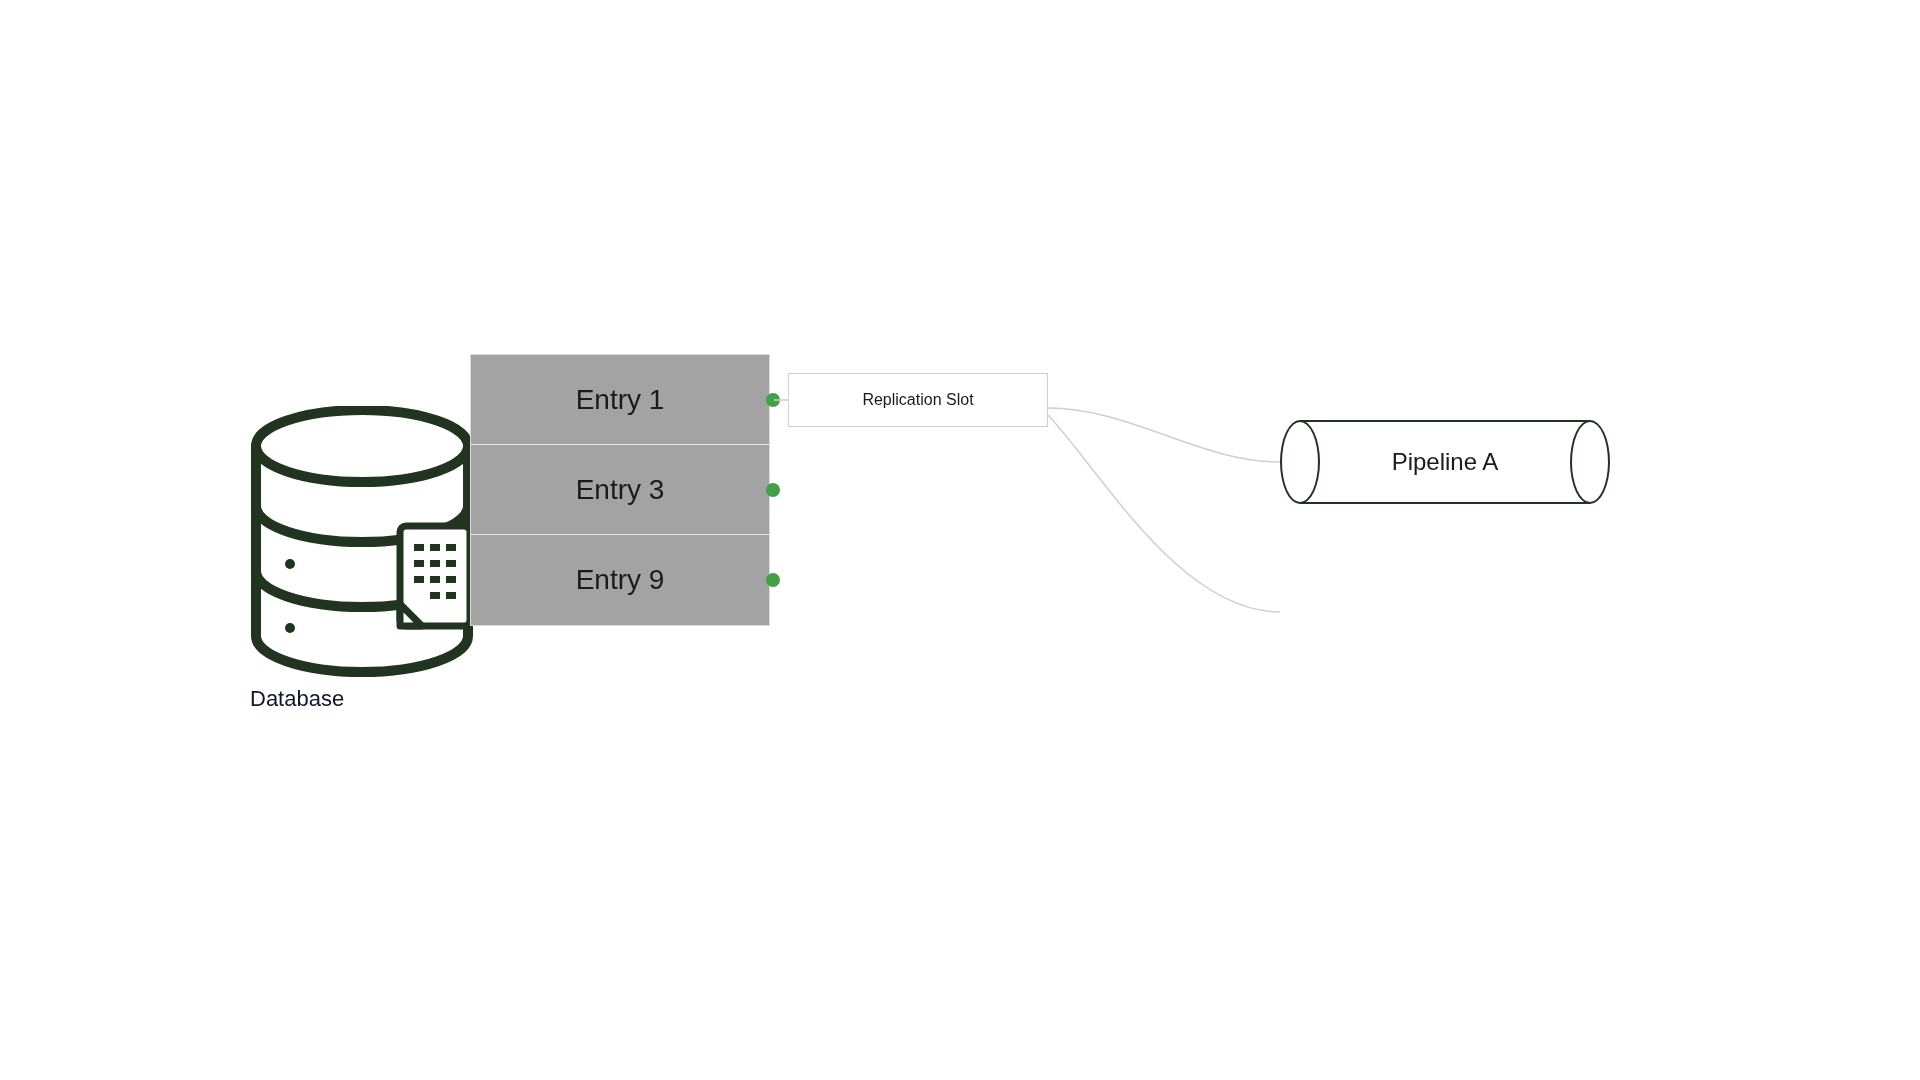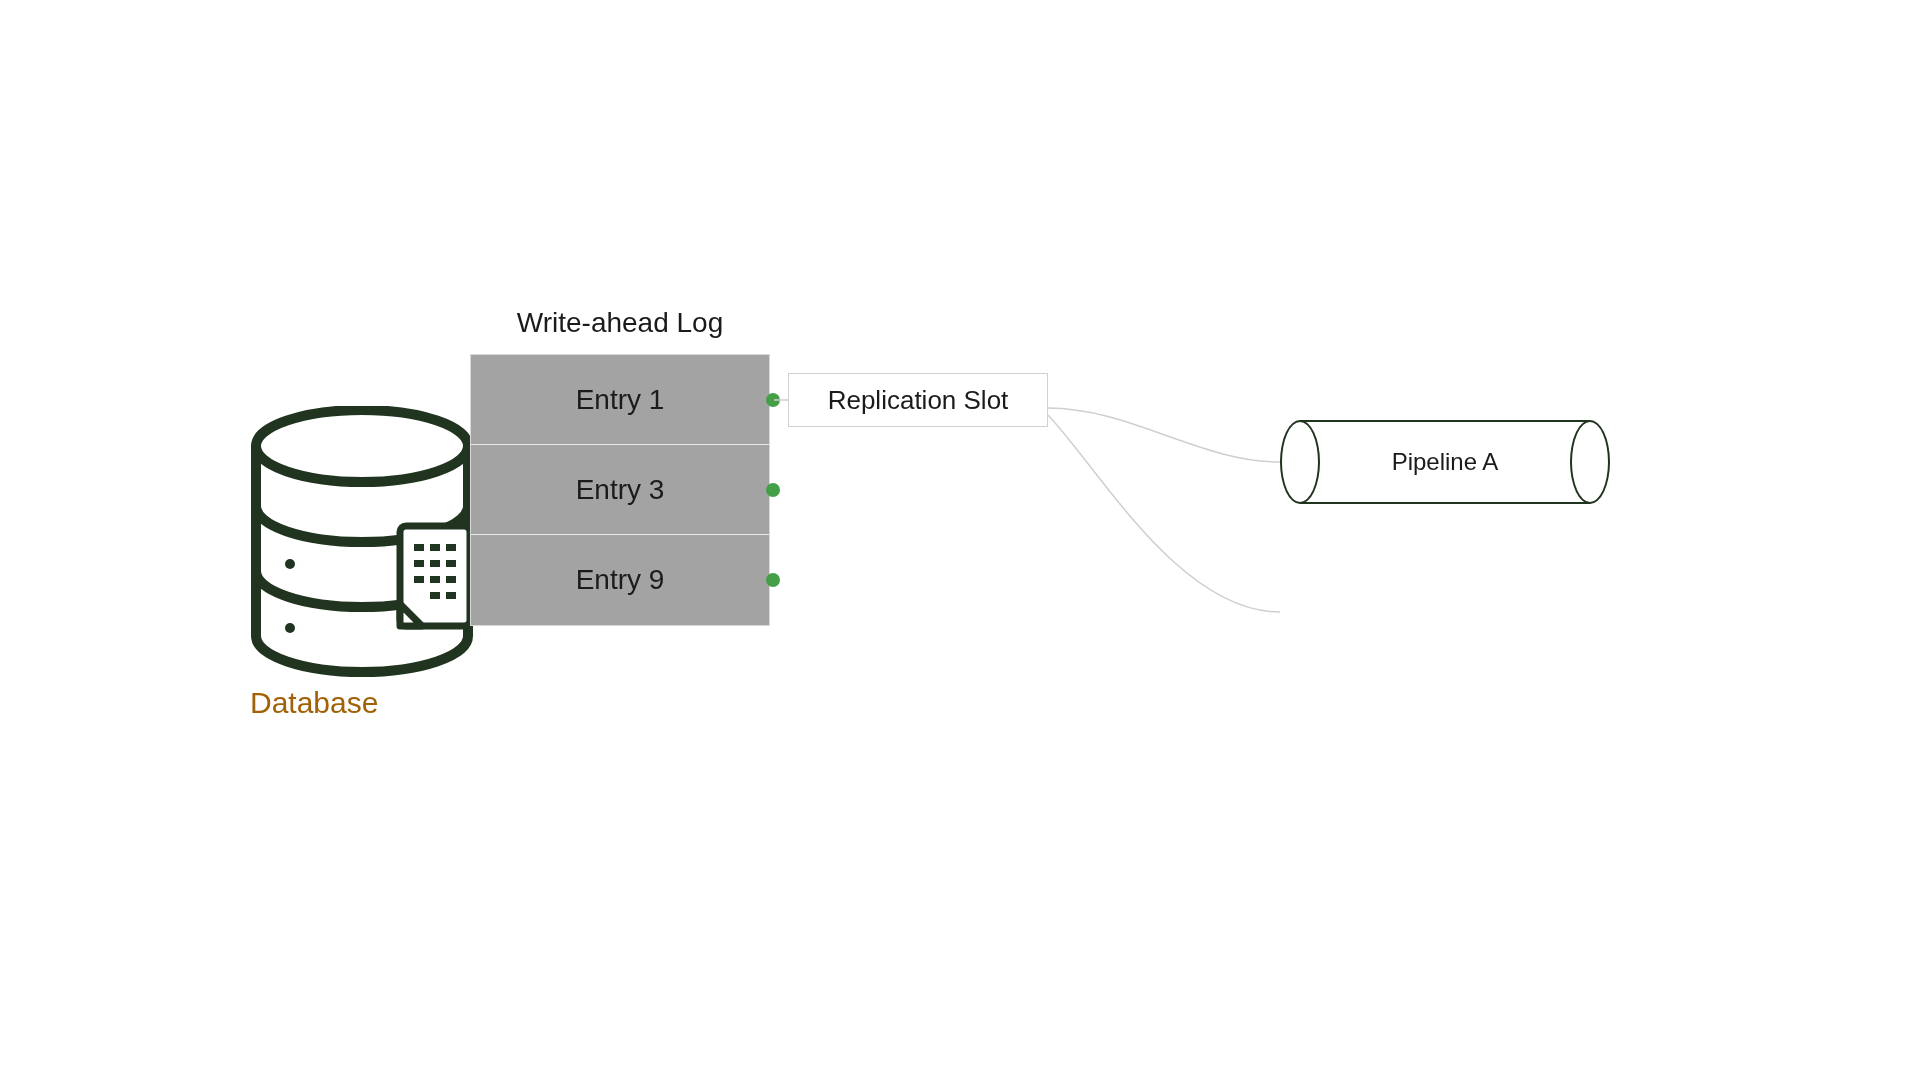--- a/index.html
+++ b/index.html
@@ -24,22 +24,22 @@
       top: 406px;
       width: 225px;
       height: 300px;
     }
     .db-label {
       position: absolute;
       left: 250px;
       top: 686px;
       width: 240px;
       text-align: left;
-      font-size: 30px;
-      color: #a16207;
+      font-size: 22px;
+      color: #0f172a;
     }
     
     .wal-title {
       position: absolute;
       left: 470px;
       top: 307px;
       width: 300px;
       text-align: center;
       font-size: 28px;
       color: #1b1b1b;
@@ -78,21 +78,21 @@
       position: absolute;
       left: 788px;
       top: 373px;
       width: 260px;
       height: 54px;
       border: 1px solid #d0d0d0;
       background: #ffffff;
       display: flex;
       align-items: center;
       justify-content: center;
-      font-size: 26px;
+      font-size: 16px;
       color: #1b1b1b;
     }
     
     .pipe {
       position: absolute;
       width: 330px;
       height: 84px;
     }
     .pipe-body {
       position: absolute;
@@ -173,21 +173,20 @@
           <rect x="30" y="50" width="10" height="7"></rect>
           <rect x="46" y="50" width="10" height="7"></rect>
           <rect x="30" y="66" width="10" height="7"></rect>
           <rect x="46" y="66" width="10" height="7"></rect>
         </g>
       </g>
     </svg>
   </div>
   <div class="db-label">Database</div>
 
-  <div class="wal-title">Write-ahead Log</div>
   <div class="wal-box">
     <div class="wal-row">
       <span>Entry 1</span>
       <span class="wal-dot"></span>
     </div>
     <div class="wal-row">
       <span>Entry 3</span>
       <span class="wal-dot"></span>
     </div>
     <div class="wal-row">

